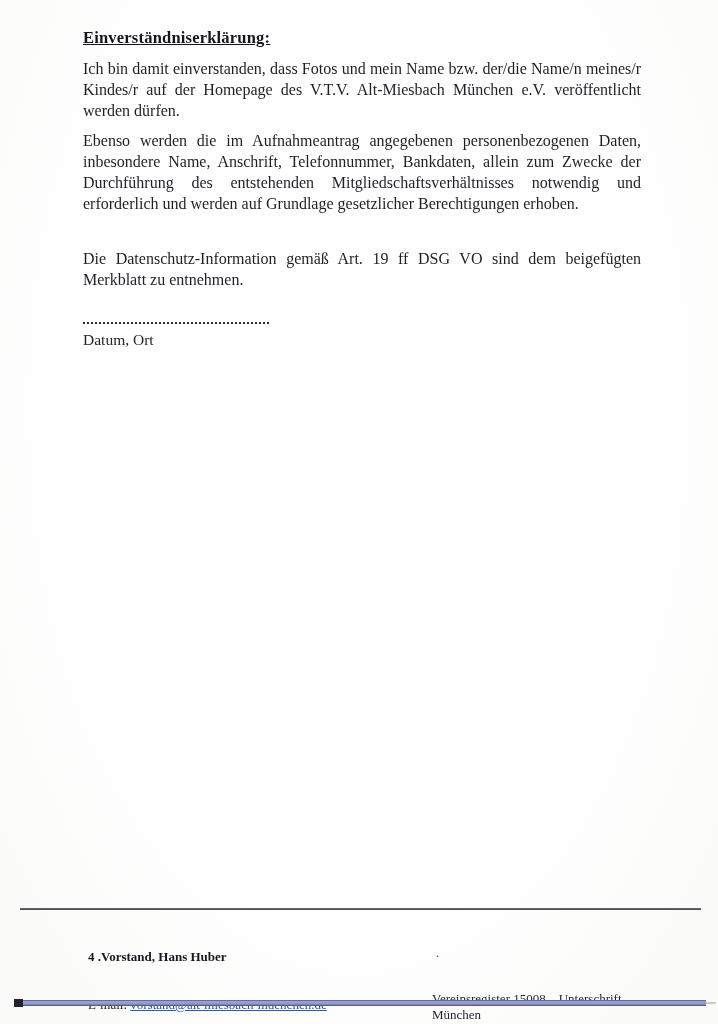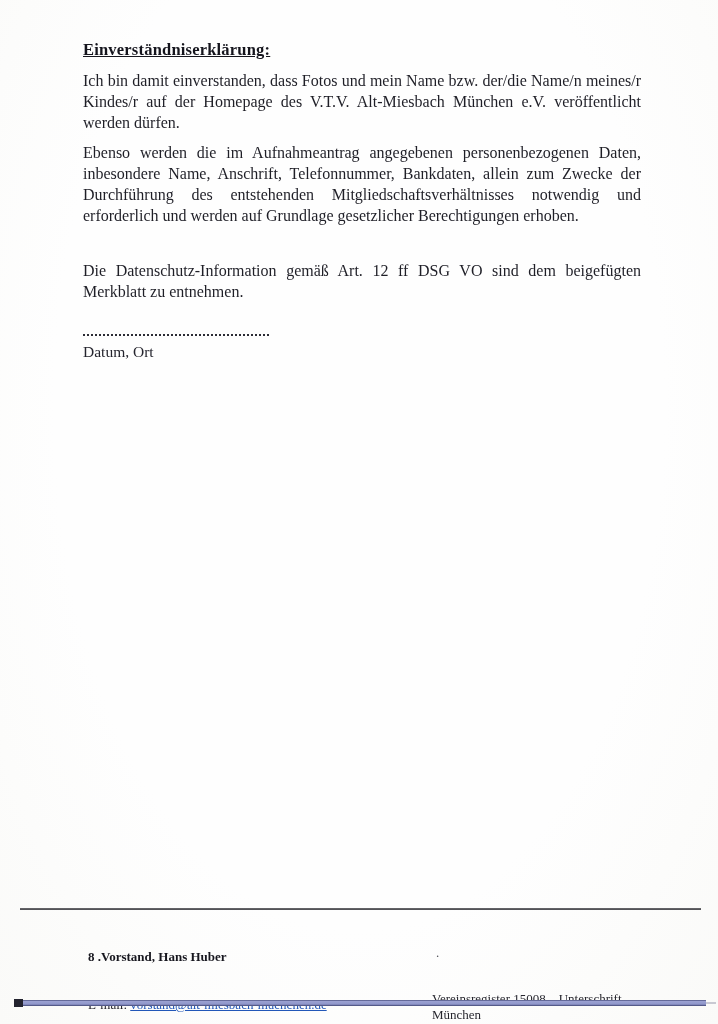--- a/index.html
+++ b/index.html
@@ -8,21 +8,21 @@
     width:718px;height:1024px;
     margin:0 auto;
     background:#fdfdfc;
     background-image:radial-gradient(ellipse at 50% 40%, #fefefe 60%, #fafaf8 100%);
     font-family:"Liberation Serif","DejaVu Serif",serif;
     color:#1f1f27;
     overflow:hidden;
   }
   .content{
     position:absolute;
-    left:83px; top:40px;
+    left:83px; top:28px;
     width:558px;
     font-family:Liberation Serif, serif;
   }
   .doc-title{
     font-weight:bold;
     font-size:16.5px;
     text-decoration:underline;
     color:#15151d;
     margin:0 0 10px 0;
     letter-spacing:.2px;
@@ -105,34 +105,34 @@
 </head>
 <body>
 
 <div class="page">
 
   <div class="content">
     <h1 class="doc-title">Einverständniserklärung:</h1>
 
     <p class="para">Ich bin damit einverstanden, dass Fotos und mein  Name bzw. der/die Name/n meines/r Kindes/r auf der Homepage des V.T.V. Alt-Miesbach München e.V. veröffentlicht werden dürfen.</p>
     <p class="para">Ebenso werden die im Aufnahmeantrag angegebenen personenbezogenen Daten, inbesondere Name, Anschrift, Telefonnummer, Bankdaten, allein zum Zwecke der Durchführung des entstehenden Mitgliedschaftsverhältnisses notwendig und erforderlich und werden auf Grundlage gesetzlicher Berechtigungen erhoben.</p>
-    <p class="para gap-before">Die Datenschutz-Information gemäß Art. 12 ff DSG VO sind dem beigefügten Merkblatt zu entnehmen.</p>
+    <p class="para gap-before">Die Datenschutz-Information gemäß Art. 19 ff DSG VO sind dem beigefügten Merkblatt zu entnehmen.</p>
 
     <div class="sig-row">
       <div class="sig-block left">
         <div class="dotline"></div>
         <span class="sig-label">Datum, Ort</span>
       </div>
     </div>
   </div>
 
   <div class="footer-rule"></div>
 
   <div class="footer-left">
-    <div class="bold-line">8 .Vorstand, Hans Huber</div>
+    <div class="bold-line">4 .Vorstand, Hans Huber</div>
     <div><span>E-mail: </span><span class="link">vorstand@alt-miesbach-muenchen.de</span></div>
     
   </div>
 
   <div class="footer-right">
     <span class="mark">.</span>
     <div>Vereinsregister 15008,   Unterschrift München</div>
     
     
     

